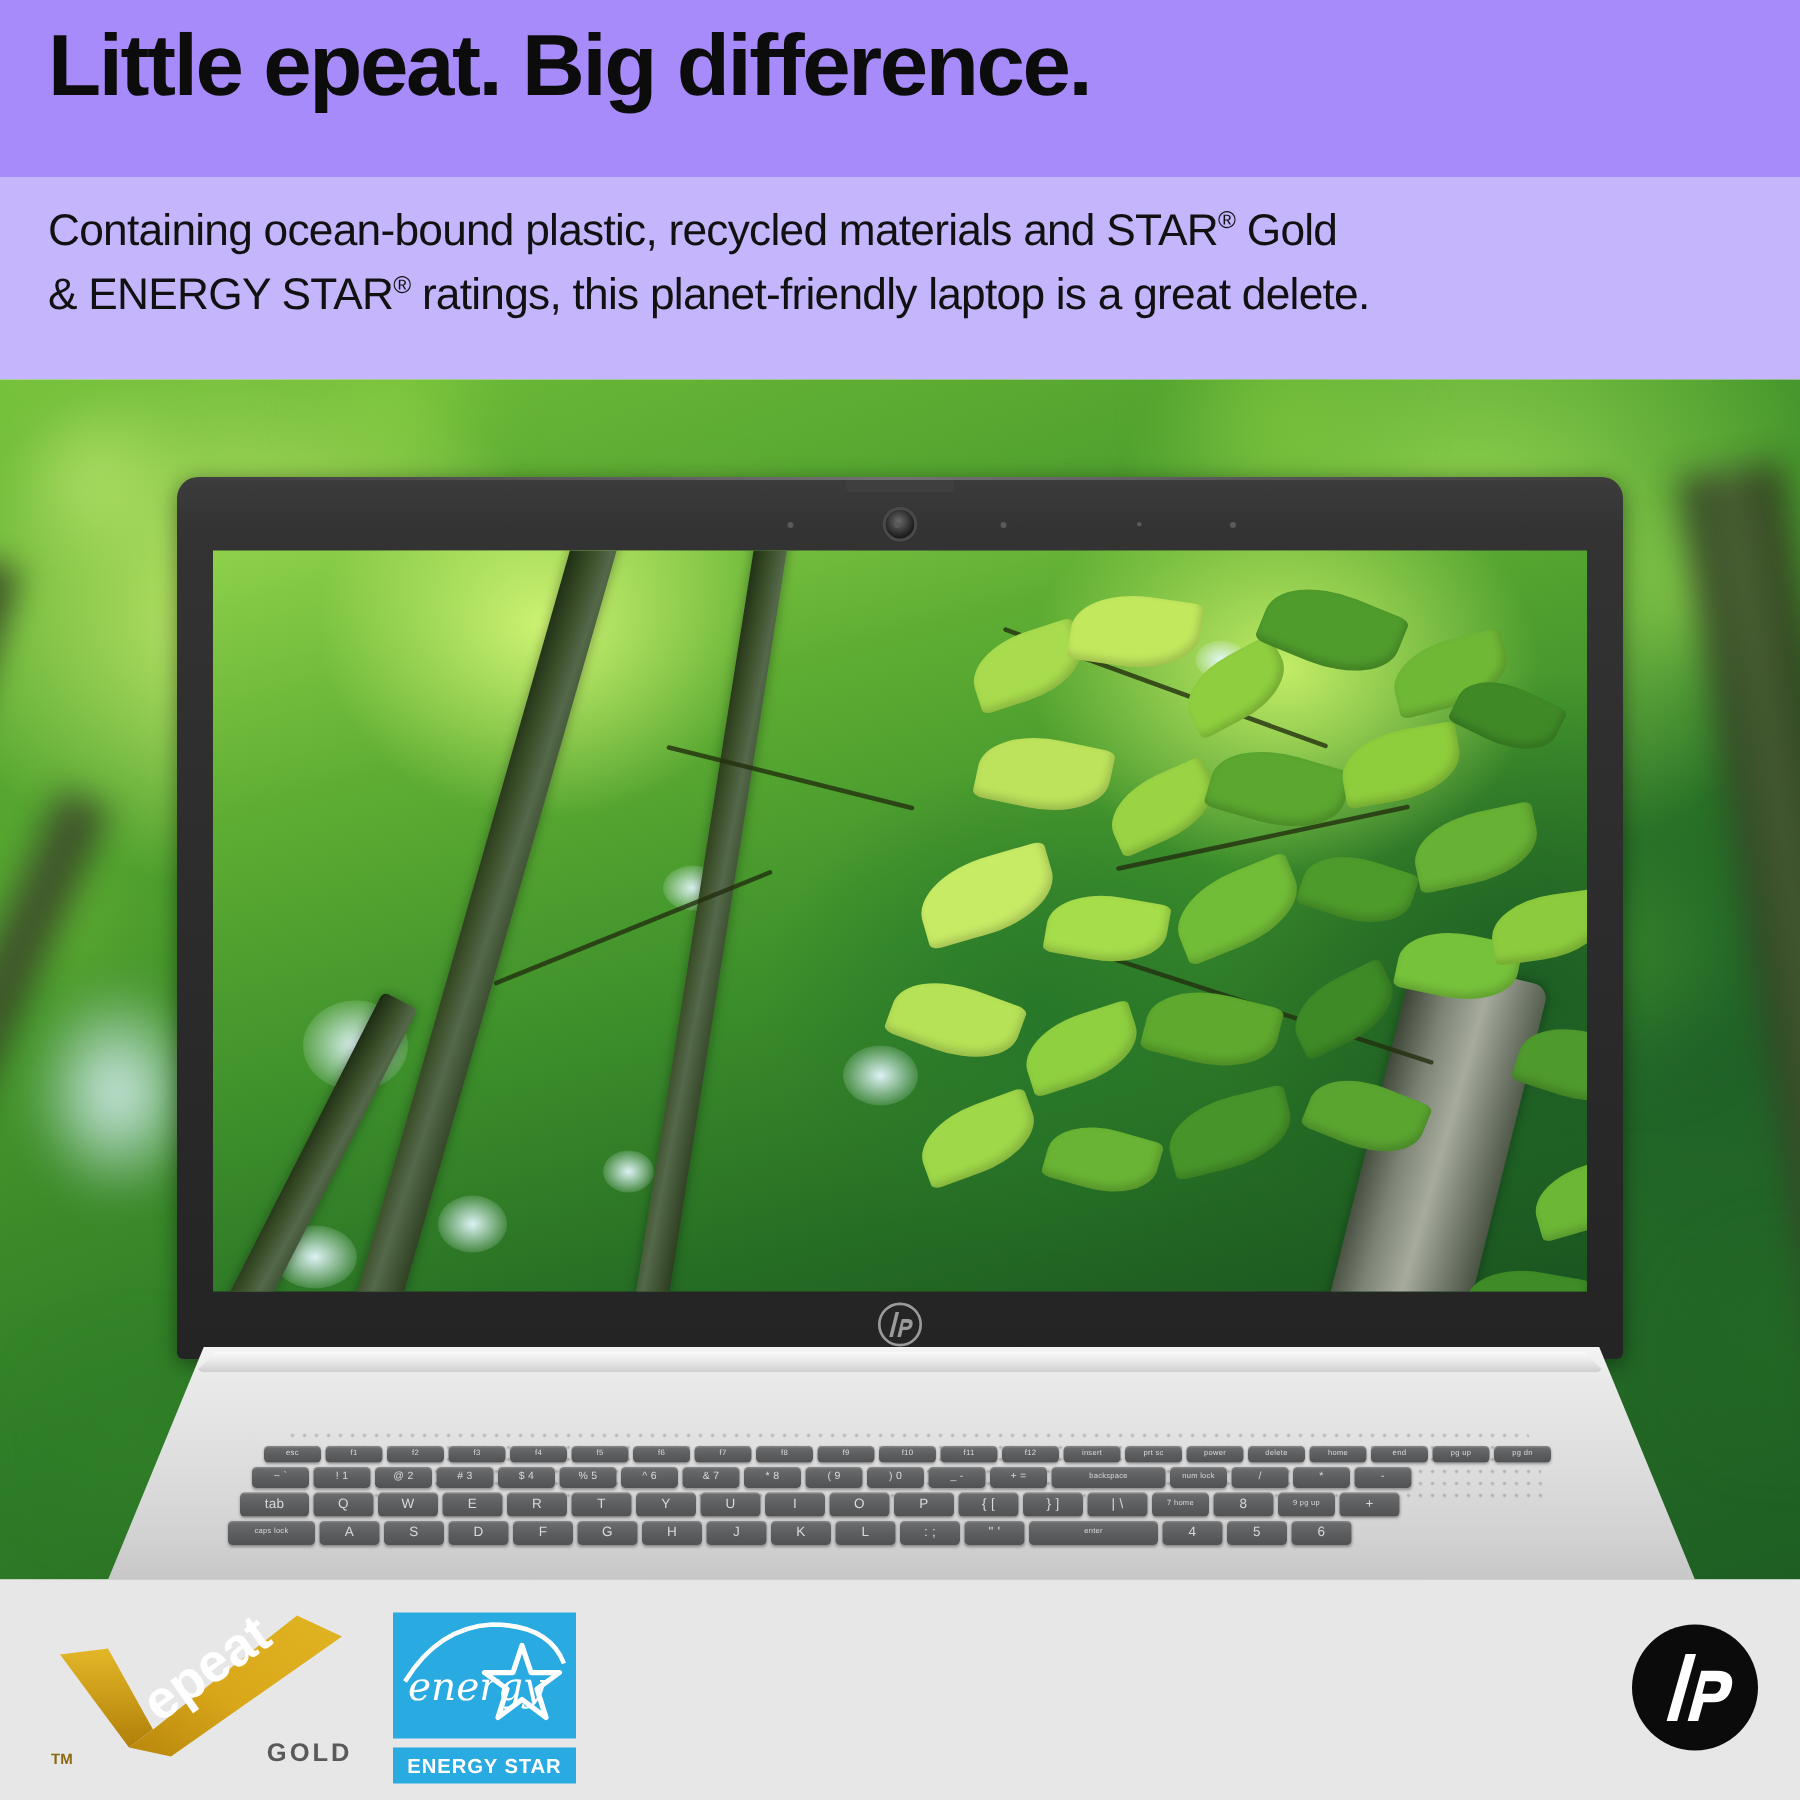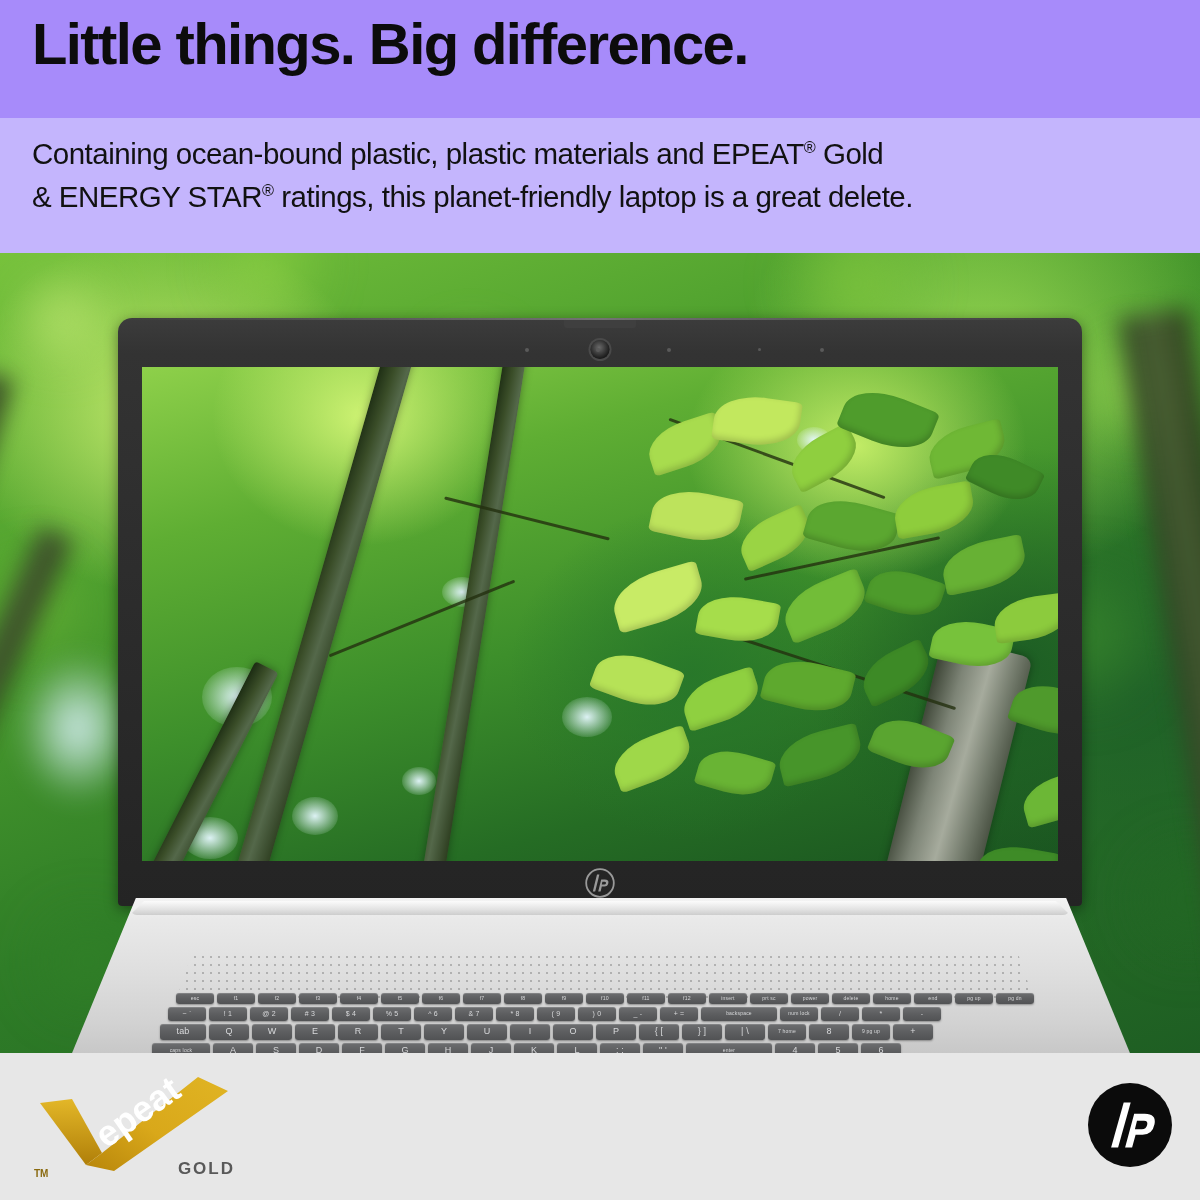--- a/index.html
+++ b/index.html
@@ -158,21 +158,21 @@
   }
   .grille {
     position:absolute; left:175px; top:700px; width:860px; height:50px;
     background-image:radial-gradient(circle, rgba(110,110,110,.55) 0.9px, transparent 1.2px);
     background-size:8px 8px;
     opacity:.75;
     clip-path:polygon(2% 0%, 98% 0%, 100% 100%, 0% 100%);
   }
 
   
-  .kbd { position:absolute; left:0; top:740px; width:1084px; height:68px; }
+  .kbd { position:absolute; left:0; top:711px; width:1084px; height:68px; }
   .krow { position:absolute; display:flex; gap:3px; transform-origin:center top; }
   .key {
     background:linear-gradient(180deg,#6d6e70 0%,#5d5e60 50%,#515254 100%);
     border-radius:3px;
     color:#d8d9db;
     display:flex; align-items:center; justify-content:center;
     font-size:5.2px; letter-spacing:.2px; line-height:1.05;
     box-shadow:0 1px 0 rgba(255,255,255,.15) inset, 0 1px 2px rgba(0,0,0,.35);
     overflow:hidden; text-align:center; white-space:nowrap;
     font-family:"Liberation Sans", sans-serif;
@@ -216,24 +216,24 @@
   }
 </style>
 </head>
 <body>
 
 <div class="banner">
 
   <div class="head-band"></div>
   <div class="sub-band"></div>
 
-  <div class="headline">Little things. Big difference.</div>
+  <div class="headline">Little epeat. Big difference.</div>
 
   <div class="subline">
-    <span>Containing ocean-bound plastic, plastic materials and EPEAT</span><sup>®</sup><span> Gold</span><br>
+    <span>Containing ocean-bound plastic, recycled materials and STAR</span><sup>®</sup><span> Gold</span><br>
     <span>&amp; ENERGY STAR</span><sup>®</sup><span> ratings, this planet-friendly laptop is a great delete.</span>
   </div>
 
   <div class="photo">
 
     <div class="bg-blur"></div>
     <div class="bg-trunk l1"></div>
     <div class="bg-trunk l2"></div>
     <div class="bg-trunk r1"></div>
     <div class="bg-sky"></div>
@@ -417,20 +417,32 @@
           </linearGradient>
         </defs>
         <path d="M12 28 L44 24 L74 78 L58 90 Z" fill="url(#gld2)"></path>
         <path d="M58 90 L74 78 L170 2 L200 16 L86 96 Z" fill="url(#gld)"></path>
         <text x="78" y="74" fill="#ffffff" font-family="Liberation Sans, sans-serif" font-size="36" font-weight="700" transform="rotate(-35 78 74)">epeat</text>
       </svg>
       <div class="epeat-tm">TM</div>
       <div class="epeat-gold">GOLD</div>
     </div>
 
+    <div class="estar">
+      <div class="estar-box">
+        <svg viewBox="0 0 122 84" width="122" height="84" aria-hidden="true">
+          <path d="M8 46 Q30 10 66 8 Q104 8 114 34" fill="none" stroke="#ffffff" stroke-width="3"></path>
+          <path d="M86 22 L92 40 L111 40 L96 51 L102 70 L86 58 L70 70 L76 51 L61 40 L80 40 Z" fill="none" stroke="#ffffff" stroke-width="3.5" stroke-linejoin="round"></path>
+          <text x="10" y="58" fill="#ffffff" font-family="DejaVu Serif, serif" font-style="italic" font-size="26">energy</text>
+        </svg>
+      </div>
+      <div class="estar-bar">
+        <span>ENERGY STAR</span>
+      </div>
+    </div>
 
     <div class="hp-circle">
       <svg viewBox="0 0 100 100" width="70" height="70" aria-hidden="true">
         <path d="M41 18 L23 82 L33 82 L51 18 Z" fill="#ffffff"></path>
         <path d="M56 34 L43 82 L53 82 L58 64 L68 64 Q82 64 85 49 Q88 34 71 34 Z
                  M60 44 L70 44 Q76 44 74.5 50 Q73 56 67 56 L57 56 Z" fill="#ffffff"></path>
       </svg>
     </div>
   </div>
 

